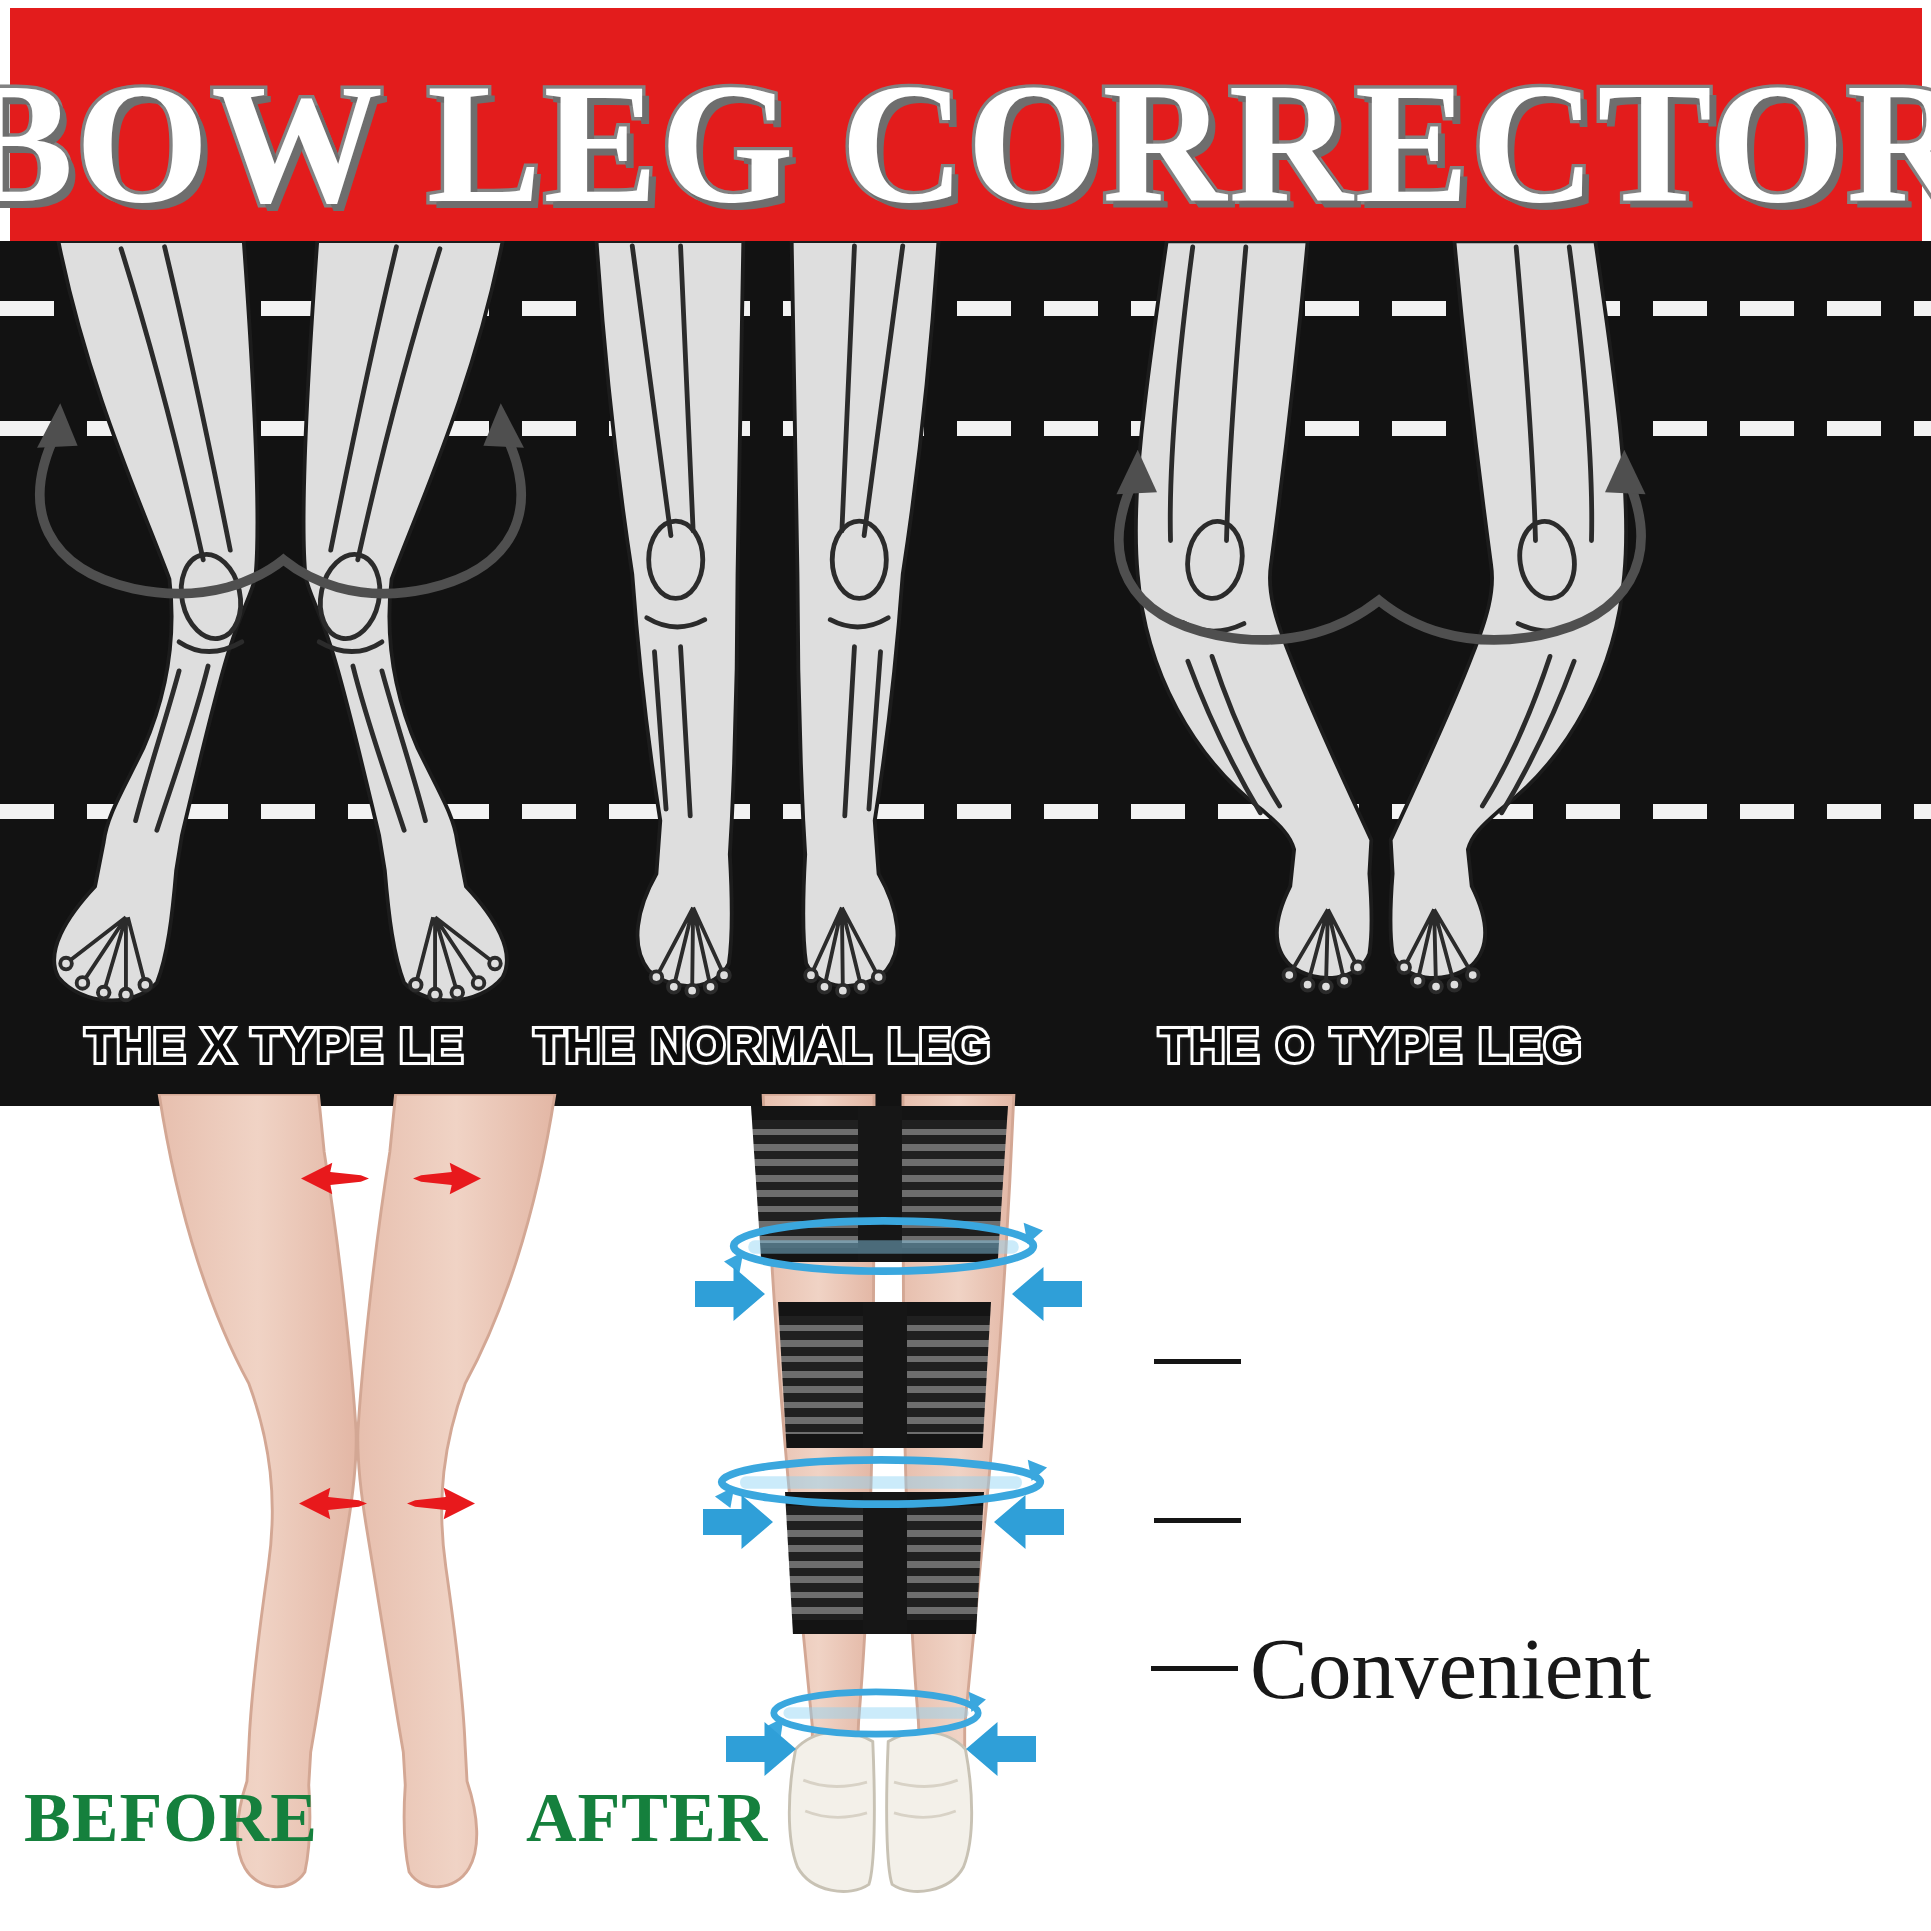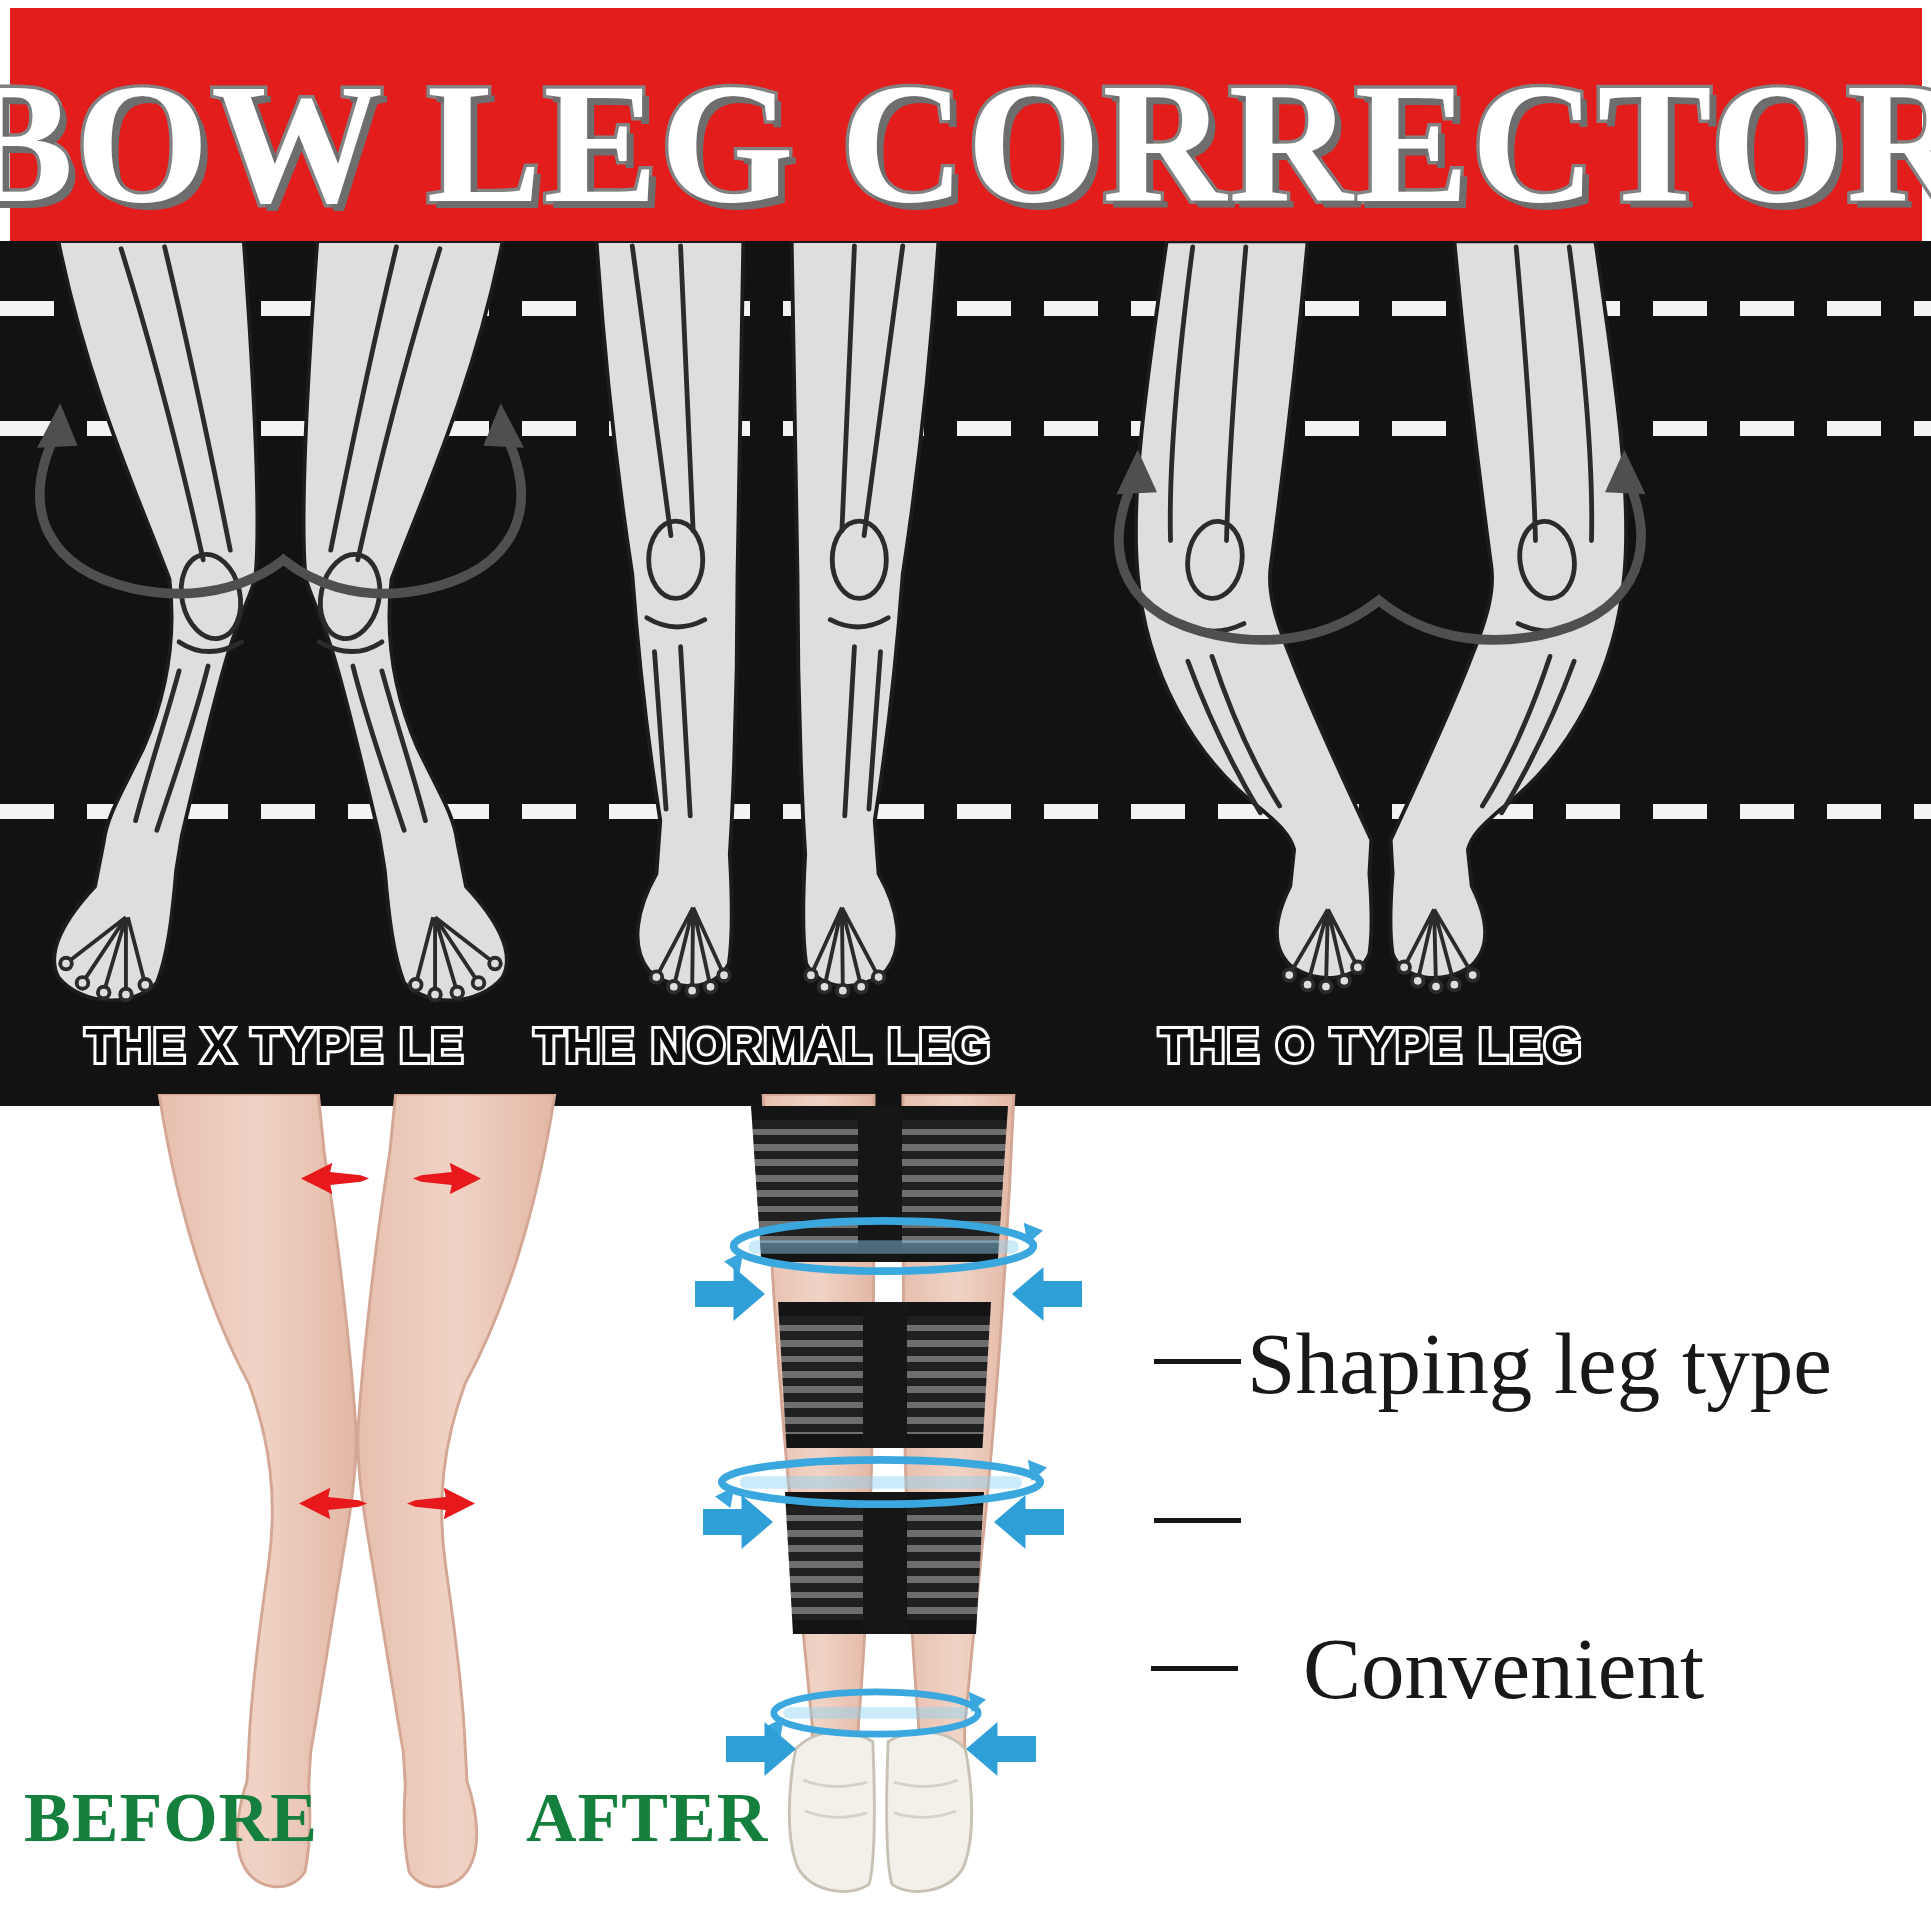--- a/index.html
+++ b/index.html
@@ -44,21 +44,21 @@
 
   .blue-arrow{position:absolute;width:70px;height:54px;background:#2f9fd8;z-index:7;
         clip-path:polygon(0 26%,55% 26%,55% 0,100% 50%,55% 100%,55% 74%,0 74%);}
   .blue-arrow.flip{transform:scaleX(-1);}
   .swirl{position:absolute;z-index:6;}
 
   .feature-line{position:absolute;width:87px;height:4.8px;background:#151515;z-index:3;}
   .feature-text{position:absolute;font-size:87px;color:#181818;white-space:nowrap;z-index:3;}
   .fl1{left:1154px;top:1359px}.ft1{left:1247px;top:1313px}
   .fl2{left:1154px;top:1518px}.ft2{left:1247px;top:1471px}
-  .fl3{left:1151px;top:1666px}.ft3{left:1303px;top:1618px}
+  .fl3{left:1151px;top:1666px}.ft3{left:1250px;top:1618px}
 </style>
 </head>
 <body>
 
 <div class="page">
 
   <div class="banner">
     <div class="banner-title">BOW LEG CORRECTOR</div>
   </div>
 
@@ -281,19 +281,18 @@
     <g fill="none" stroke="#d8d2c6" stroke-width="3">
       <path d="M20,60 Q50,72 86,62 M22,92 Q52,104 86,94"></path>
       <path d="M180,60 Q150,72 114,62 M178,92 Q148,104 114,94"></path>
     </g>
   </svg>
 
   <div class="compare-label before-label">BEFORE</div>
   <div class="compare-label after-label">AFTER</div>
 
   <div class="feature-line fl1"></div>
-  <div class="feature-text ft1">Shaping leg type</div>
   <div class="feature-line fl2"></div>
   <div class="feature-line fl3"></div>
   <div class="feature-text ft3">Convenient</div>
 
 </div>
 
 
 </body></html>

